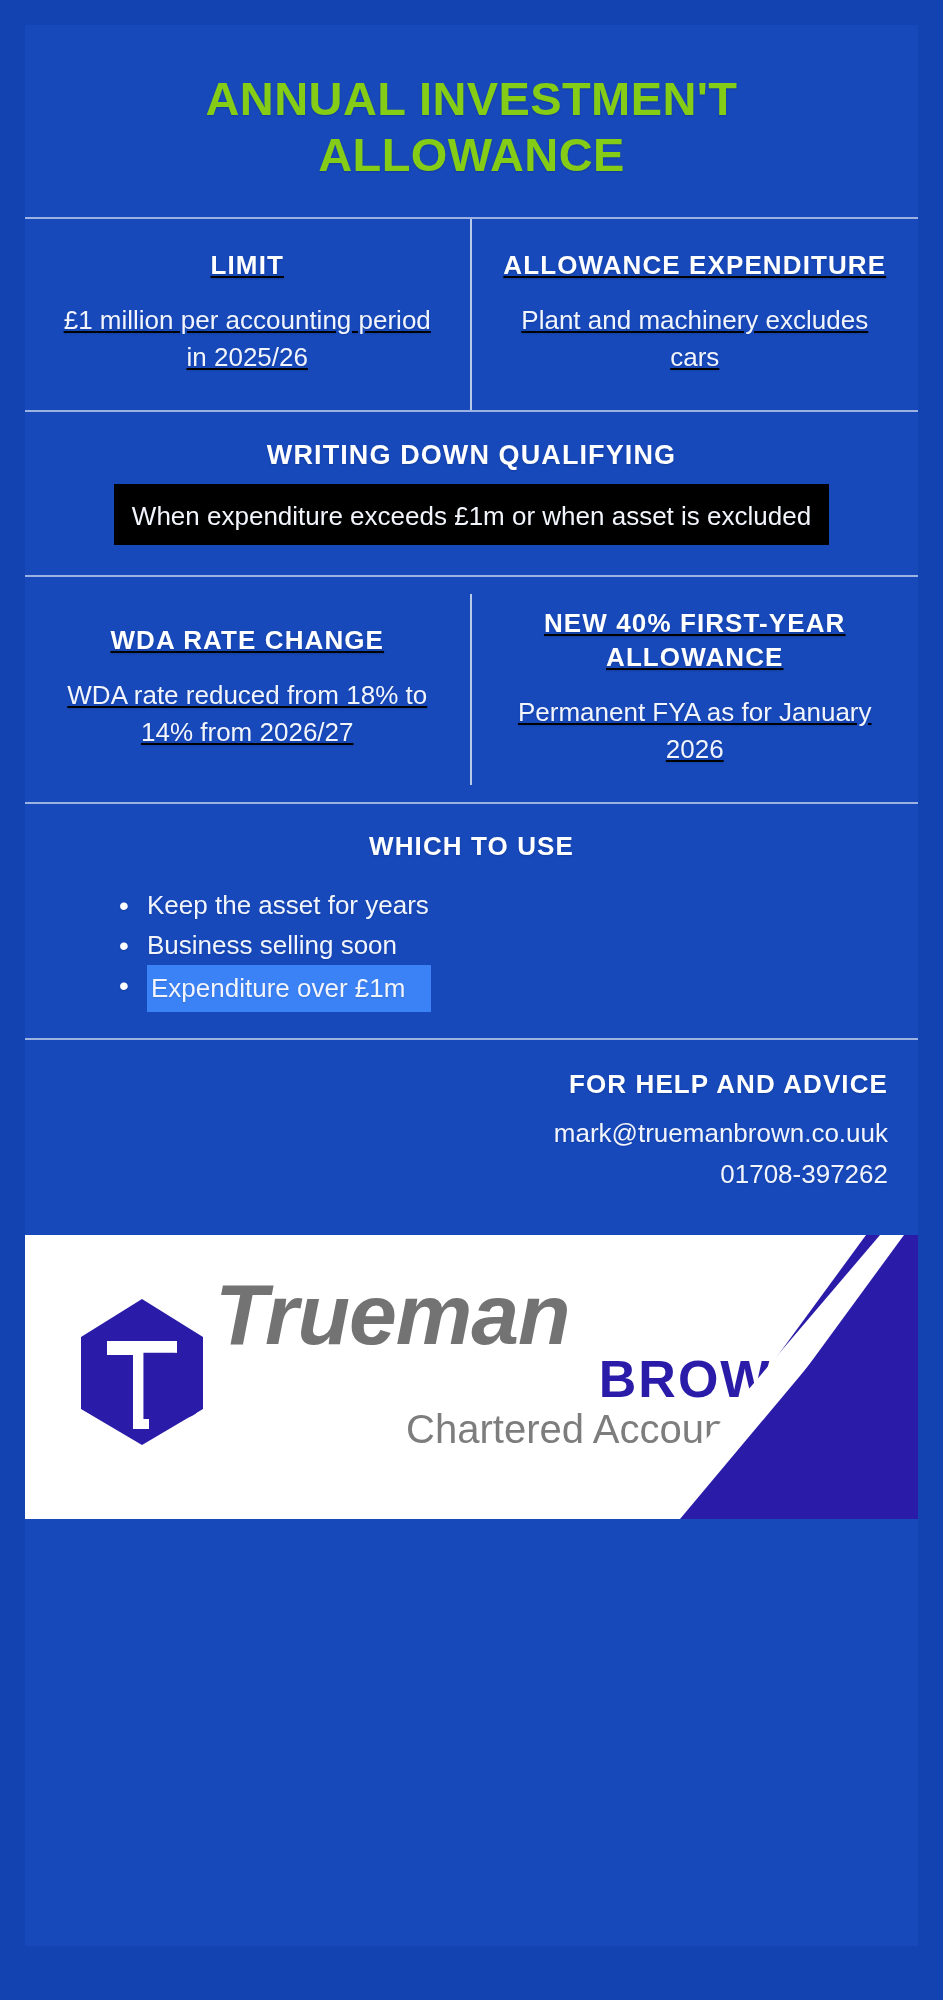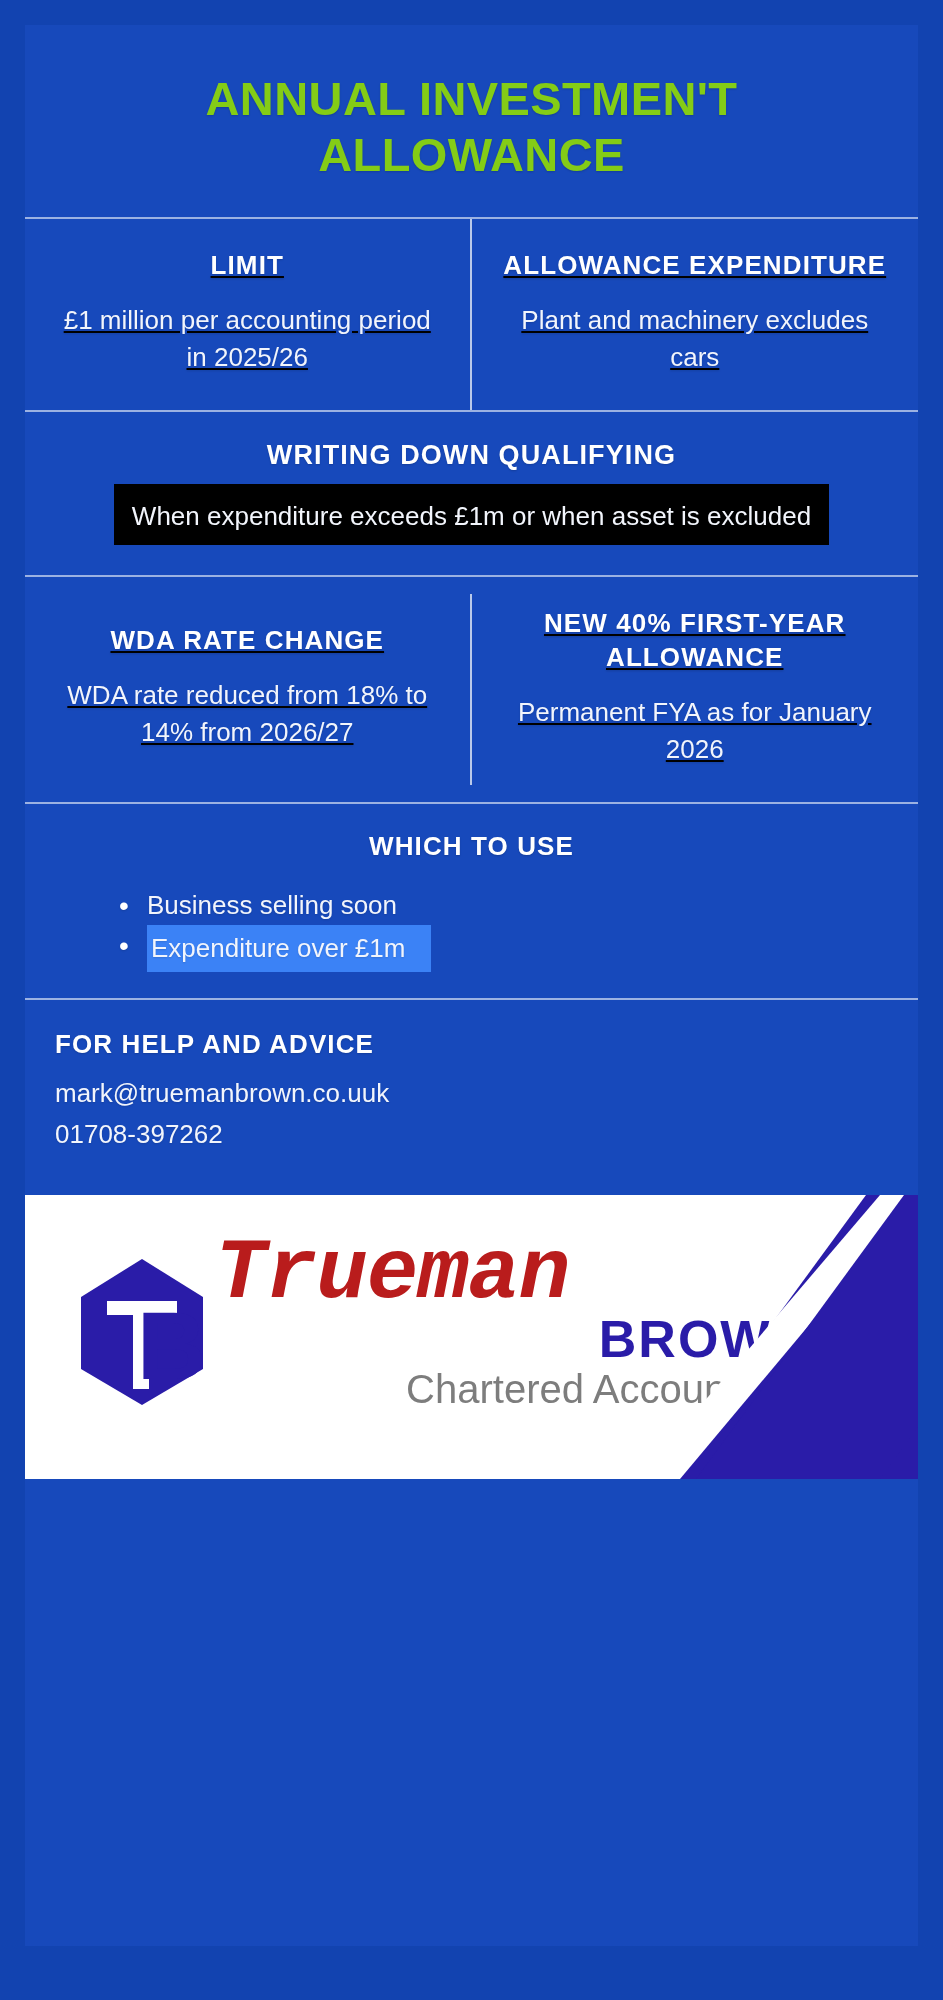--- a/index.html
+++ b/index.html
@@ -113,21 +113,21 @@
   }
   ul.bullets li.hl > span {
     background:#3b82f6;
     padding:3px 26px 4px 4px;
     display:inline-block;
   }
 
   
   .contact {
     padding:28px 30px 26px 30px;
-    text-align:left;
+    text-align:right;
   }
   .contact .sect-body { margin-top:14px; }
   .contact .line2 { margin-top:4px; }
 
   
   .logo-box {
     margin:16px 0 0 0;
     height:284px;
     background:#ffffff;
     position:relative;
@@ -144,25 +144,25 @@
     width:130px;
     height:150px;
   }
   .logo-words {
     position:absolute;
     left:190px;
     top:36px;
     width:600px;
   }
   .w-trueman {
-    font-family:Liberation Mono, monospace;
+    font-family:Liberation Sans, sans-serif;
     font-style:italic;
     font-weight:bold;
     font-size:86px;
-    color:#b91c1c;
+    color:#737373;
     line-height:1;
     letter-spacing:-1px;
   }
   .w-brown {
     font-family:"Liberation Sans", sans-serif;
     font-weight:bold;
     font-size:52px;
     color:#2a1ca8;
     letter-spacing:2px;
     text-align:right;
@@ -220,20 +220,21 @@
       <div class="col">
         <div class="sect-title">NEW 40% FIRST-YEAR ALLOWANCE</div>
         <div class="sect-body">Permanent FYA as for January 2026</div>
       </div>
     </div>
     <div class="hrule"></div>
 
     <div class="bullets-wrap">
       <div class="sect-title">WHICH TO USE</div>
       <ul class="bullets">
+        <li><span>Keep the asset for years</span></li>
         <li><span>Business selling soon</span></li>
         <li class="hl"><span>Expenditure over £1m</span></li>
       </ul>
     </div>
     <div class="hrule"></div>
 
     <div class="contact">
       <div class="sect-title">FOR HELP AND ADVICE</div>
       <div class="sect-body">mark@truemanbrown.co.uuk</div>
       <div class="sect-body line2">01708-397262</div>

